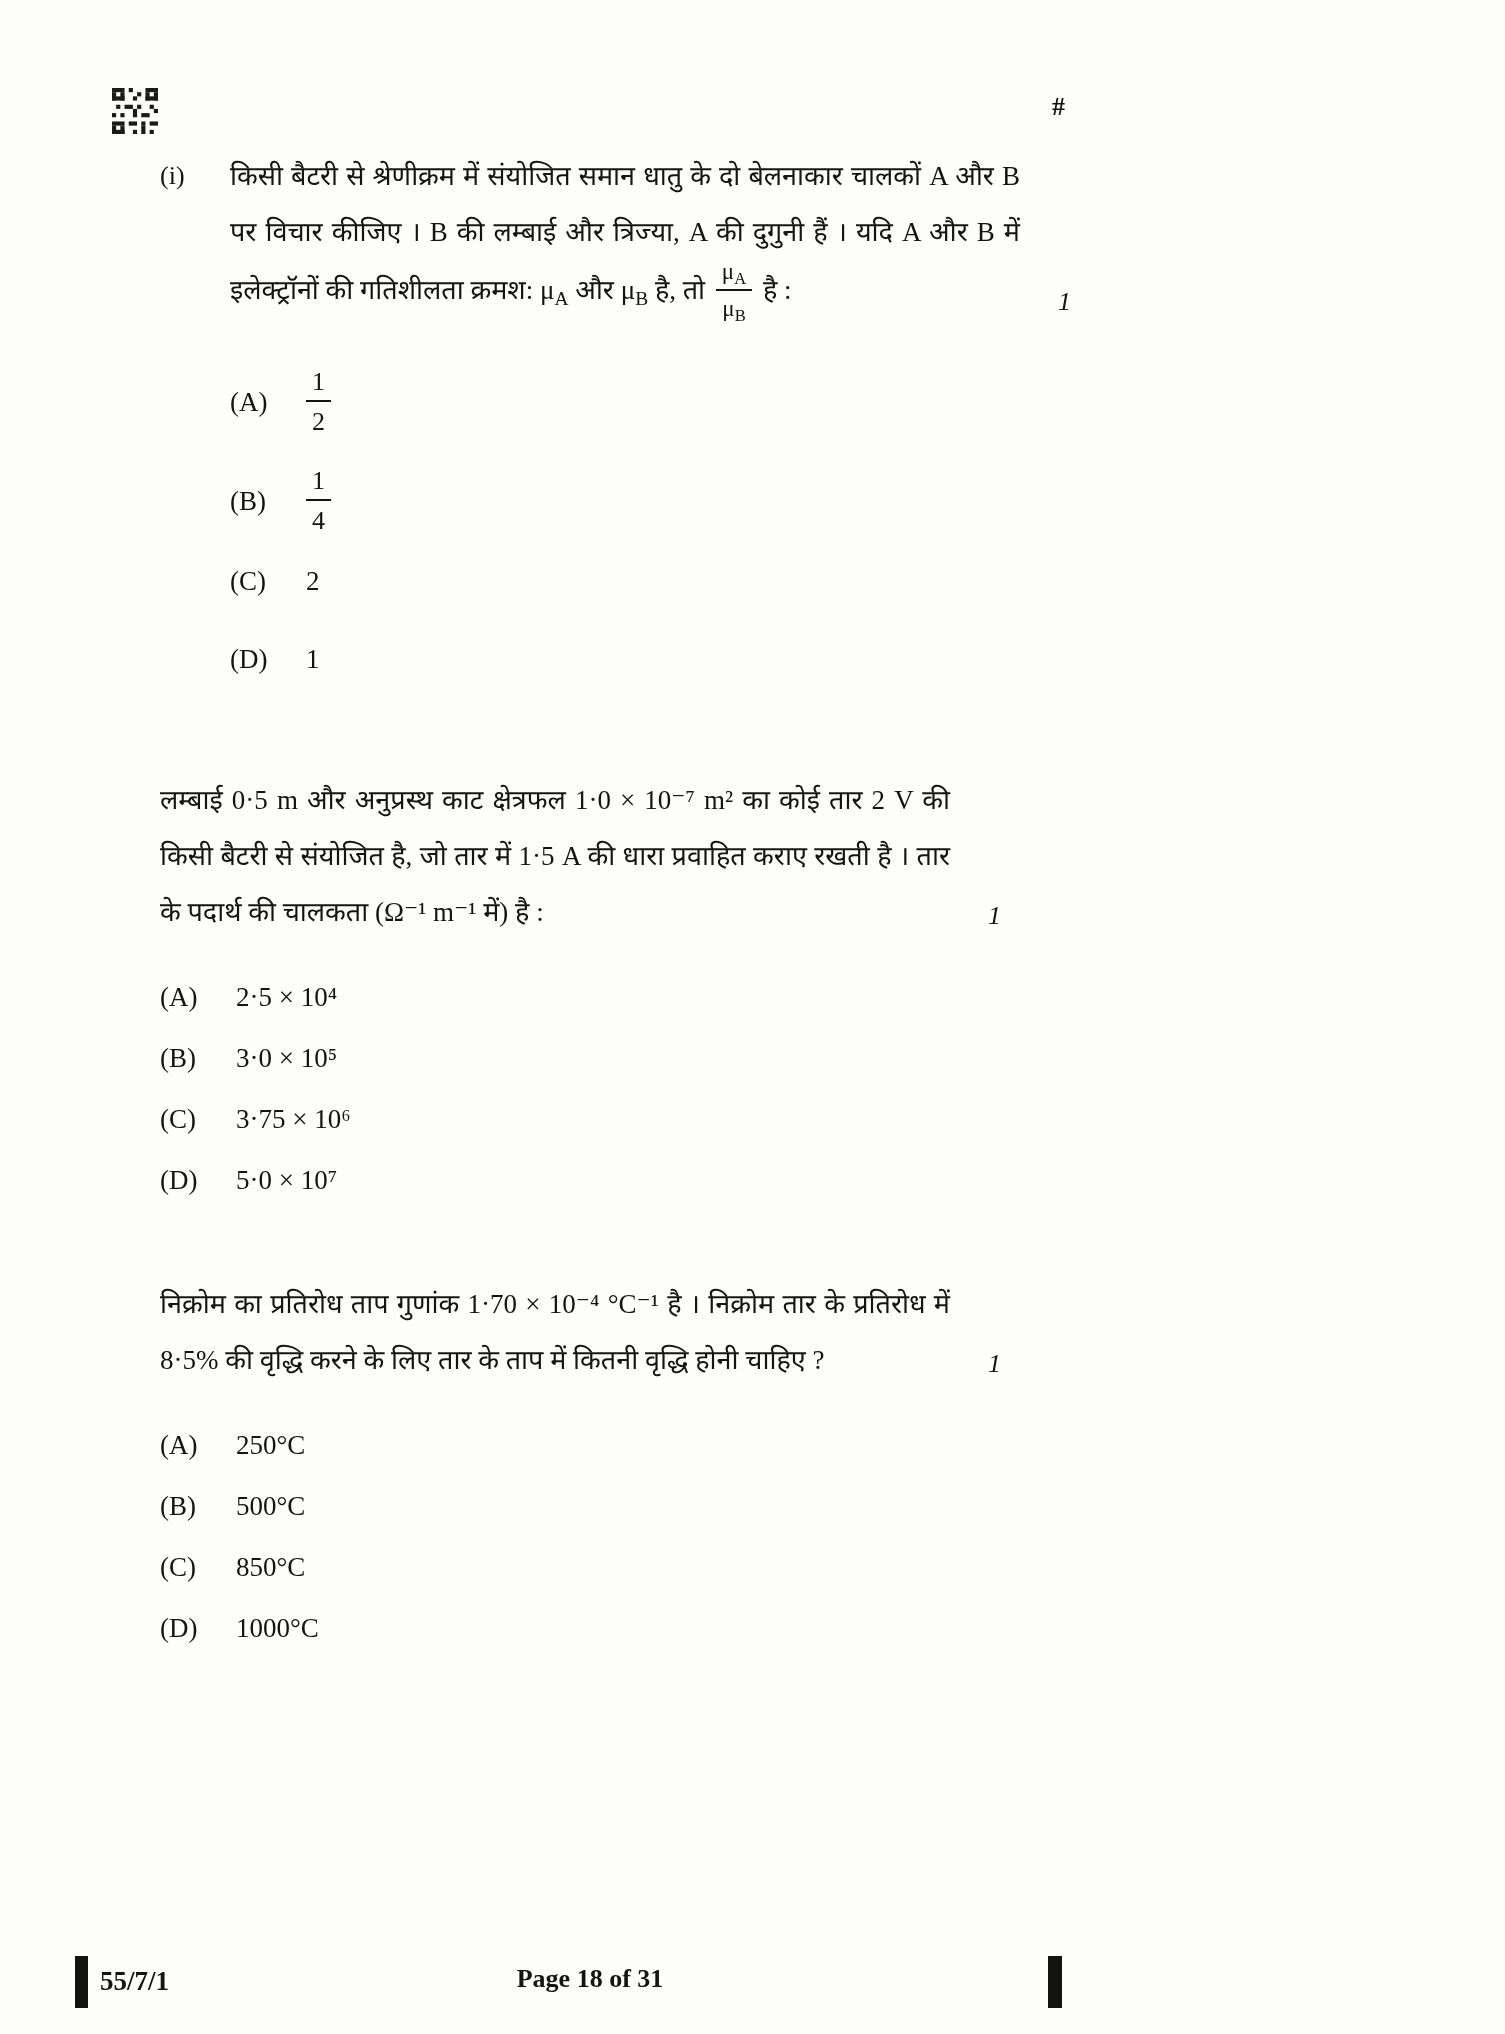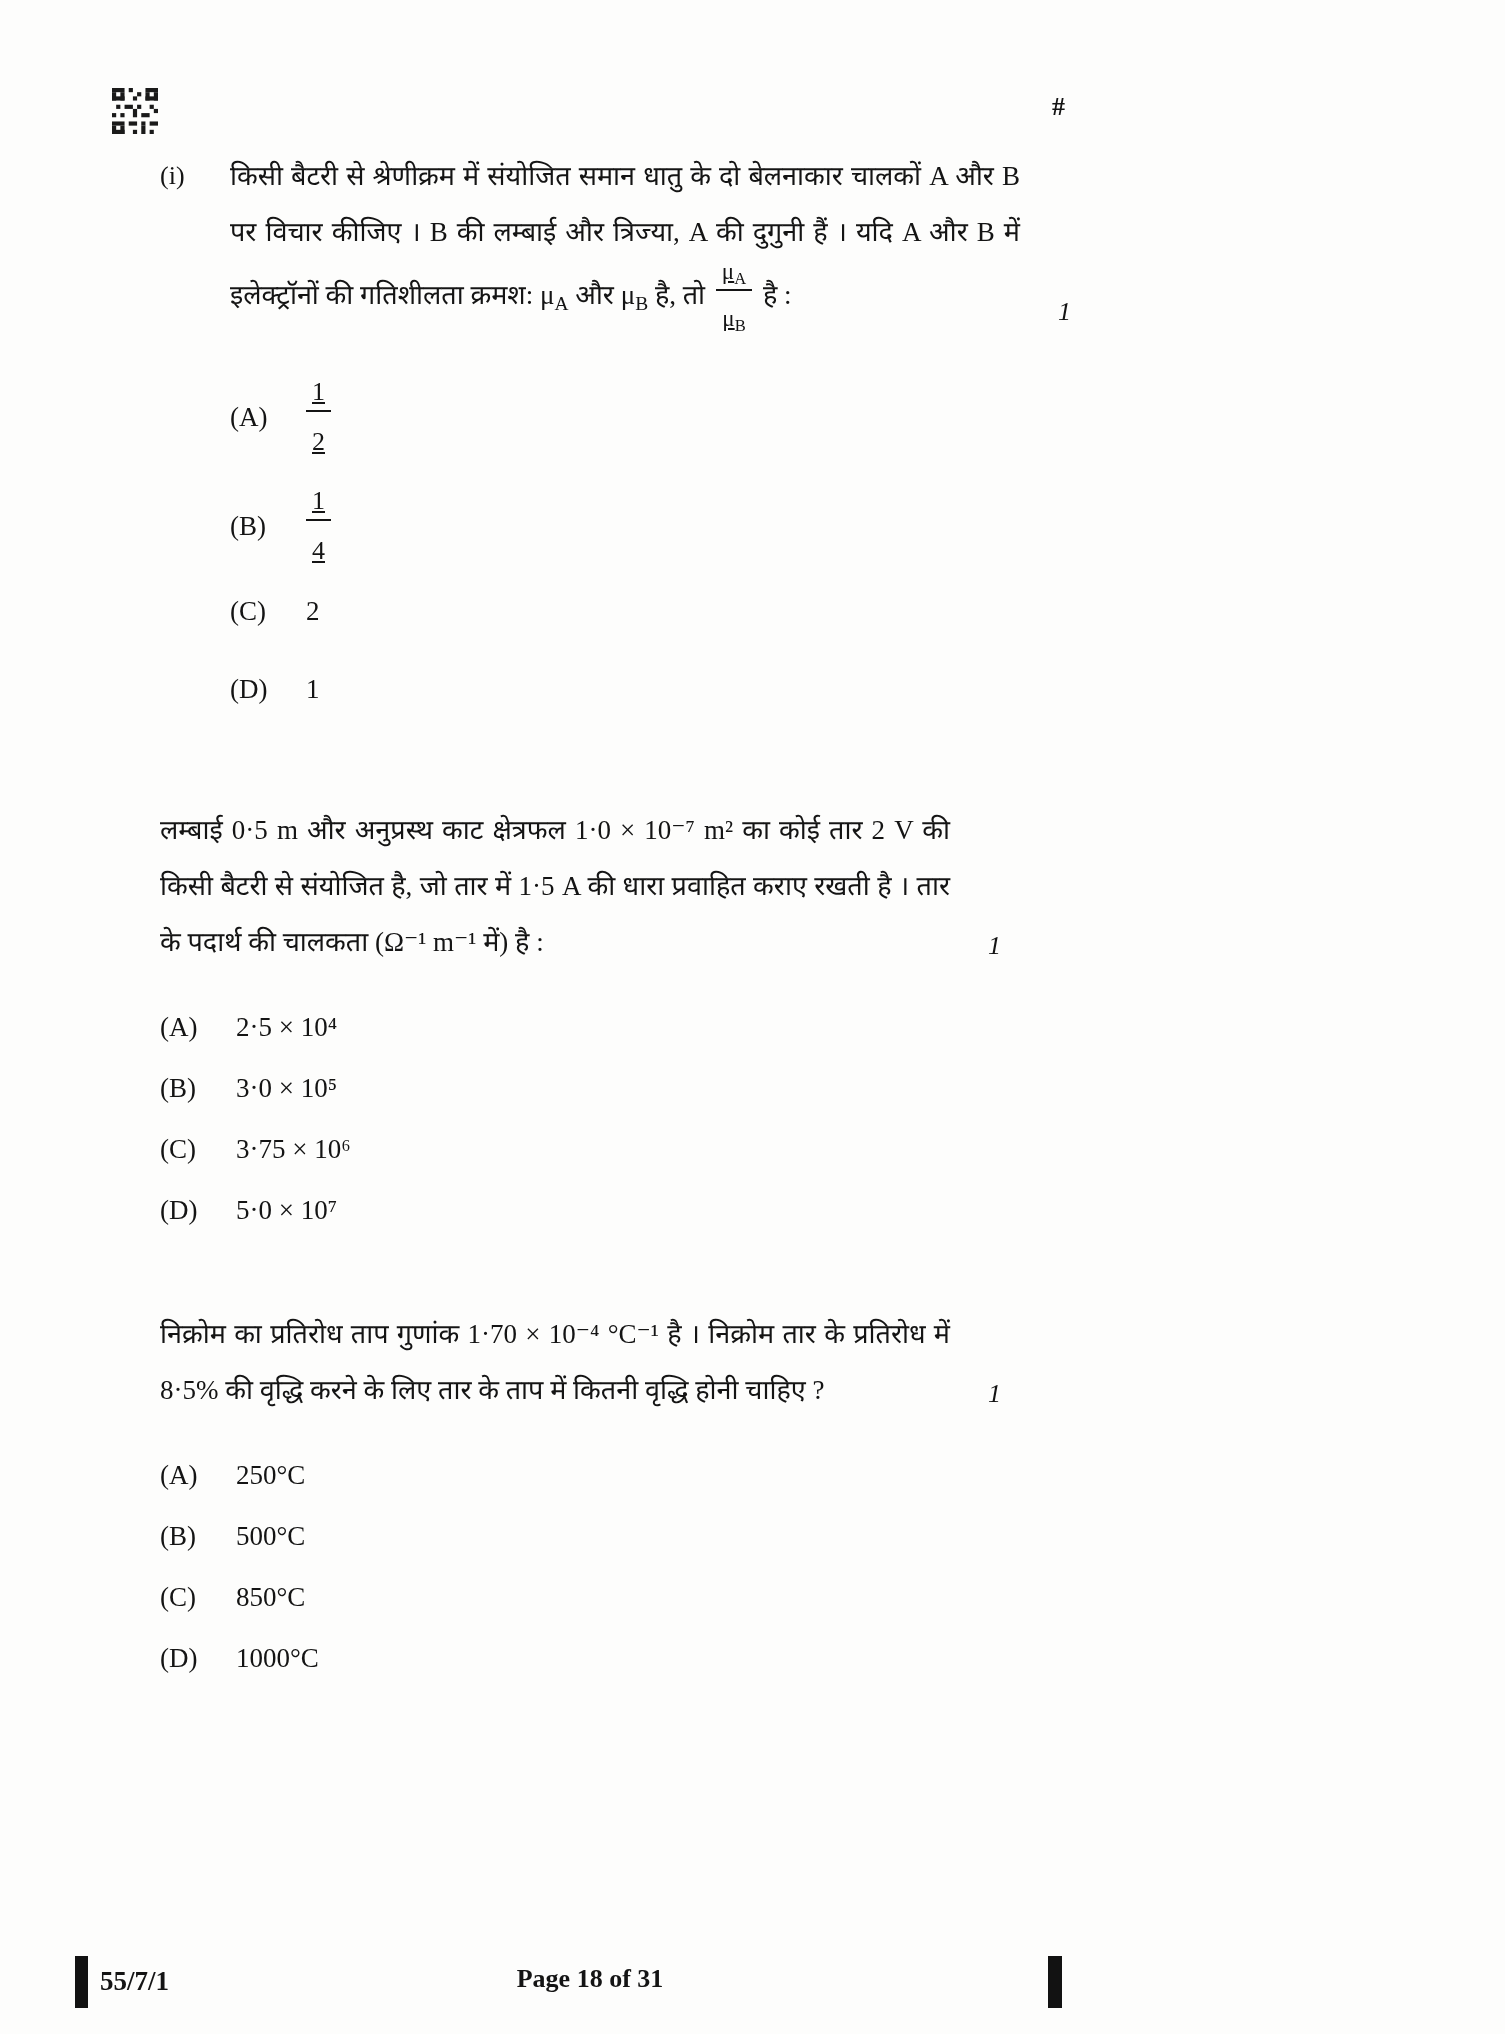--- a/index.html
+++ b/index.html
@@ -24,23 +24,23 @@
   .stem{position:relative;font-size:27px;line-height:56px;text-align:justify;margin-bottom:40px;}
   .marks{position:absolute;left:828px;bottom:8px;font-style:italic;font-size:26px;line-height:32px;}
   
   .option{display:flex;align-items:center;font-size:27px;line-height:34px;}
   .opt-label{width:76px;flex:none;}
   .opt-value{flex:none;}
   .opt-plain{margin-bottom:27px;}
   .q1 .opt-frac{margin-bottom:26px;}
   .q1 .opt-plain{margin-bottom:44px;}
   
-  .frac{display:inline-flex;flex-direction:column;align-items:center;font-size:26px;line-height:1.25;text-decoration:underline;}
+  .frac{display:inline-flex;flex-direction:column;align-items:center;font-size:26px;line-height:1.25;}
   .frac .num{border-bottom:2px solid #141414;padding:0 6px 2px;}
-  .frac .den{padding-top:14px;}
+  .frac .den{padding-top:4px;}
   .frac-inline{vertical-align:middle;font-size:23px;margin:0 4px;position:relative;top:-2px;}
   sub{font-size:0.72em;vertical-align:-0.3em;line-height:0;}
   
   .footer-code{position:absolute;left:100px;top:1966px;font-size:27px;font-weight:bold;}
   .footer-page{position:absolute;left:430px;top:1964px;width:320px;text-align:center;font-size:26px;font-weight:bold;}
   .bar{position:absolute;background:#121212;}
   .bar-left{left:75px;top:1956px;width:13px;height:52px;}
   .bar-right{left:1048px;top:1956px;width:14px;height:52px;}
 </style>
 </head>

